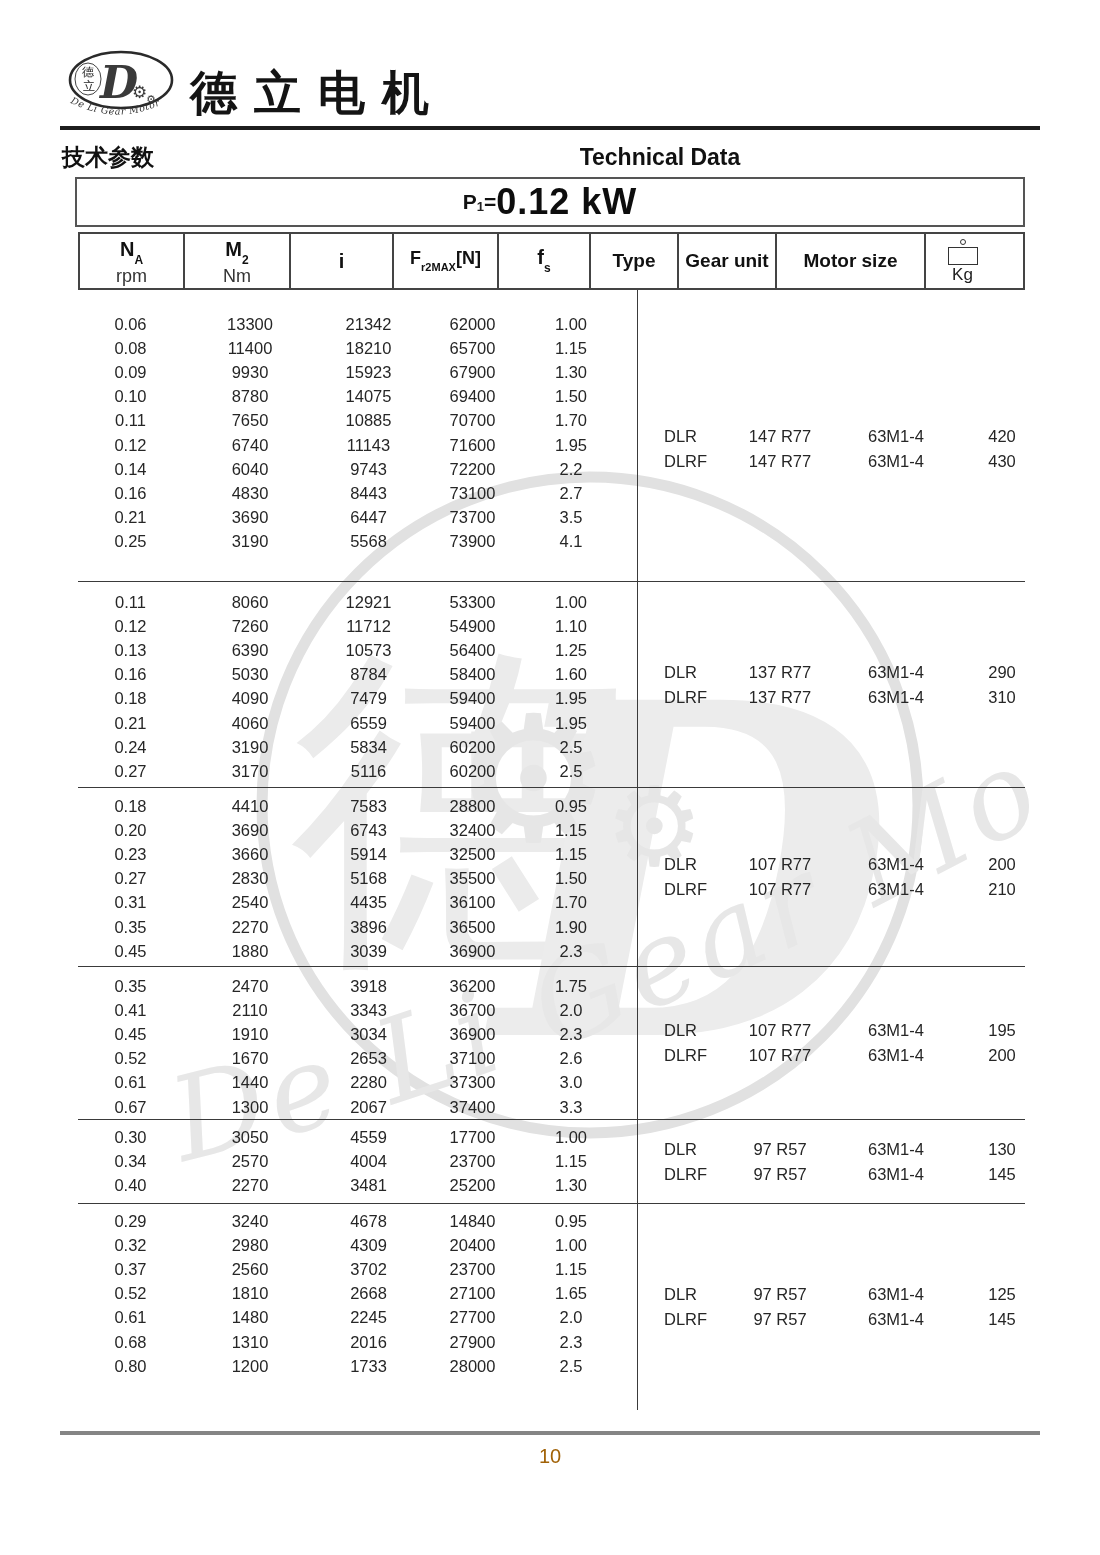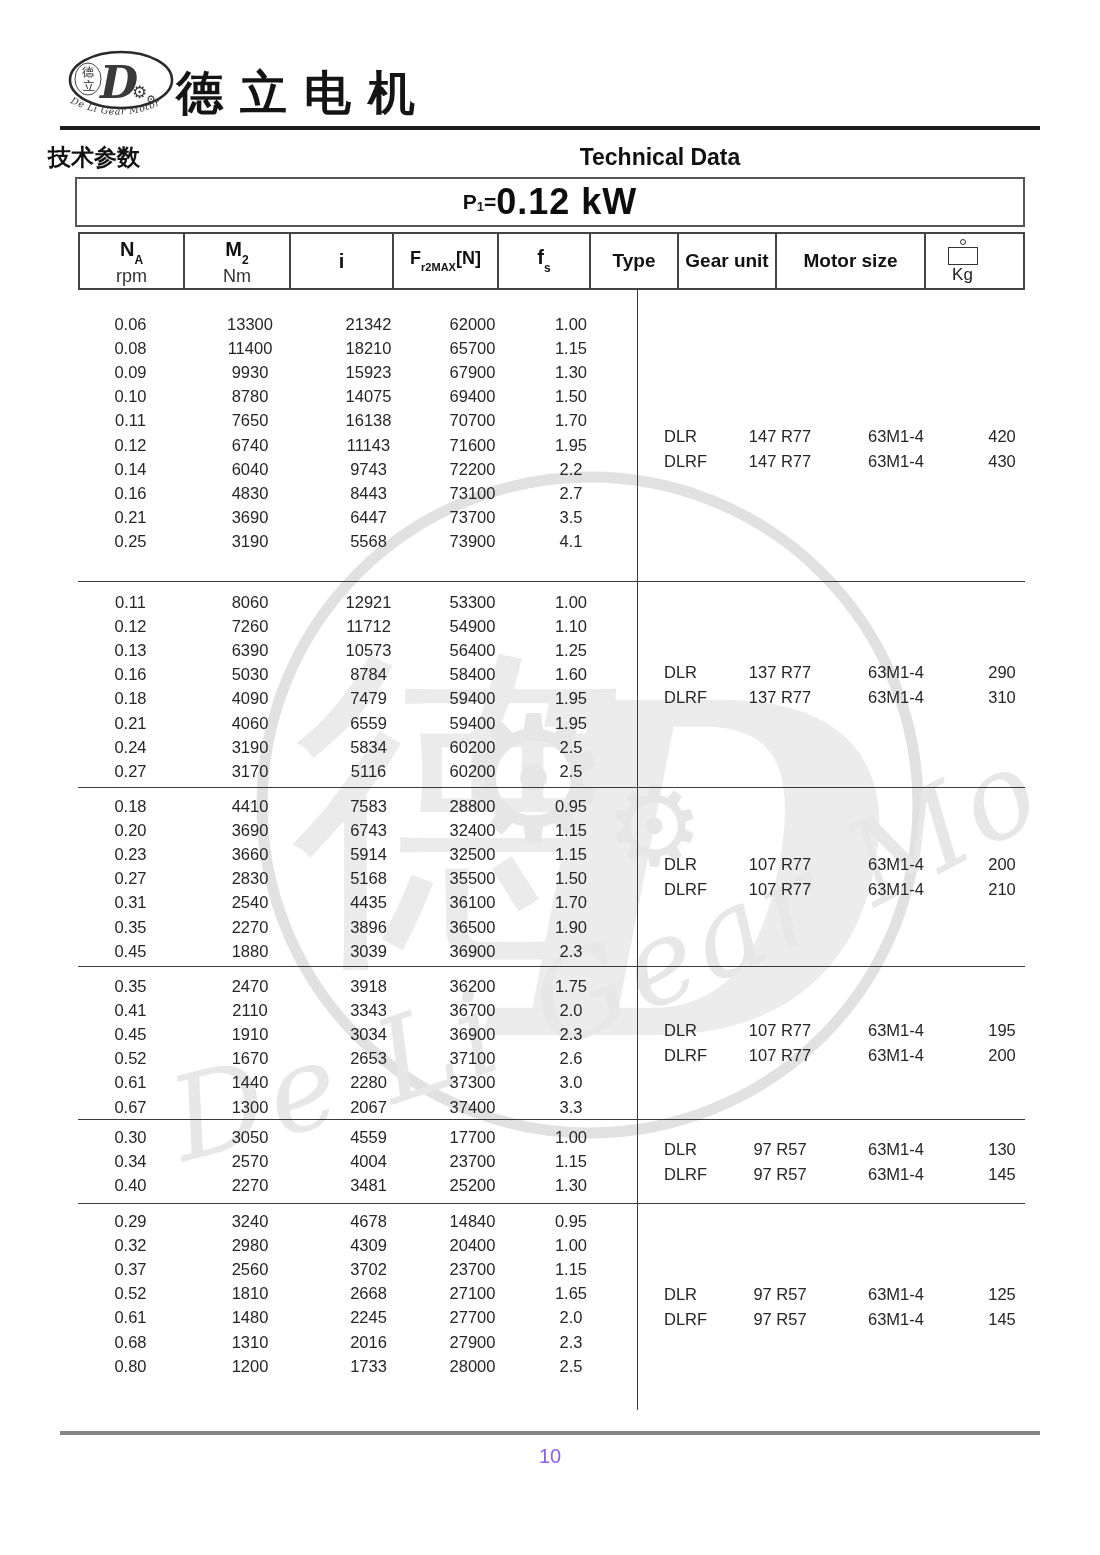--- a/index.html
+++ b/index.html
@@ -6,26 +6,26 @@
   body { background:#fff; }
   .page {
     position:relative; width:1100px; height:1555px; background:#ffffff;
     font-family:"Liberation Sans", sans-serif; color:#222; overflow:hidden;
   }
   
   .watermark { position:absolute; left:0; top:0; width:1100px; height:1555px; z-index:0; }
   
   .logo { position:absolute; left:62px; top:48px; width:120px; height:82px; z-index:2; }
   .company-name {
-    position:absolute; left:176px; top:62px; z-index:2;
+    position:absolute; left:190px; top:62px; z-index:2;
     font-family:"DejaVu Serif", serif; font-weight:bold; font-size:47px;
     letter-spacing:17px; color:#141414;
   }
   .top-rule { position:absolute; left:60px; top:126px; width:980px; height:4px; background:#1d1d1d; z-index:2; }
-  .section-cn { position:absolute; left:48px; top:142px; font-size:23px; font-weight:bold; color:#111; z-index:2; }
+  .section-cn { position:absolute; left:62px; top:142px; font-size:23px; font-weight:bold; color:#111; z-index:2; }
   .section-en { position:absolute; left:500px; top:144px; width:320px; text-align:center; font-size:23px; font-weight:bold; color:#111; z-index:2; }
   
   .title-box {
     position:absolute; left:75px; top:177px; width:950px; height:50px; z-index:2;
     border:2px solid #555; background:#fff;
     display:flex; align-items:center; justify-content:center;
   }
   .title-box .p-base { font-size:21px; font-weight:bold; color:#111; }
   .title-box sub { font-size:13px; font-weight:bold; position:relative; top:4px; }
   .title-box .p-eq { font-size:21px; font-weight:bold; color:#111; }
@@ -67,21 +67,21 @@
   .d-cell { text-align:center; font-size:16.5px; color:#262626; }
   .c0{width:105px}.c1{width:134px}.c2{width:103px}.c3{width:105px}.c4{width:92px}
   .i-row { display:flex; height:25px; align-items:center; }
   .i-cell { font-size:16.5px; color:#262626; }
   .i-type { width:96px; padding-left:26px; text-align:left; }
   .i-gear { width:92px; text-align:center; }
   .i-motor{ width:140px; text-align:center; }
   .i-kg  { width:72px; text-align:center; }
   
   .bottom-rule { position:absolute; left:60px; top:1431px; width:980px; height:4px; background:#858585; z-index:2; }
-  .page-number { position:absolute; left:0; top:1445px; width:1100px; text-align:center; font-size:20px; color:#8b5cf6; z-index:2; }
+  .page-number { position:absolute; left:0; top:1445px; width:1100px; text-align:center; font-size:20px; color:#a16207; z-index:2; }
 </style>
 </head>
 <body>
 
 <div class="page">
 
   <svg class="watermark" viewBox="0 0 1100 1555" aria-hidden="true">
     <circle cx="590" cy="805" r="328" fill="none" stroke="#e1e1e1" stroke-width="11"></circle>
     <text x="290" y="925" font-size="340" fill="#ebebeb" font-family="DejaVu Serif, serif">德</text>
     <text x="495" y="1035" font-size="460" font-style="italic" font-weight="bold" fill="#ececec" font-family="DejaVu Serif, serif">D</text>
@@ -187,21 +187,21 @@
           <div class="d-row">
             <div class="d-cell c0">0.10</div>
             <div class="d-cell c1">8780</div>
             <div class="d-cell c2">14075</div>
             <div class="d-cell c3">69400</div>
             <div class="d-cell c4">1.50</div>
           </div>
           <div class="d-row">
             <div class="d-cell c0">0.11</div>
             <div class="d-cell c1">7650</div>
-            <div class="d-cell c2">16138</div>
+            <div class="d-cell c2">10885</div>
             <div class="d-cell c3">70700</div>
             <div class="d-cell c4">1.70</div>
           </div>
           <div class="d-row">
             <div class="d-cell c0">0.12</div>
             <div class="d-cell c1">6740</div>
             <div class="d-cell c2">11143</div>
             <div class="d-cell c3">71600</div>
             <div class="d-cell c4">1.95</div>
           </div>

